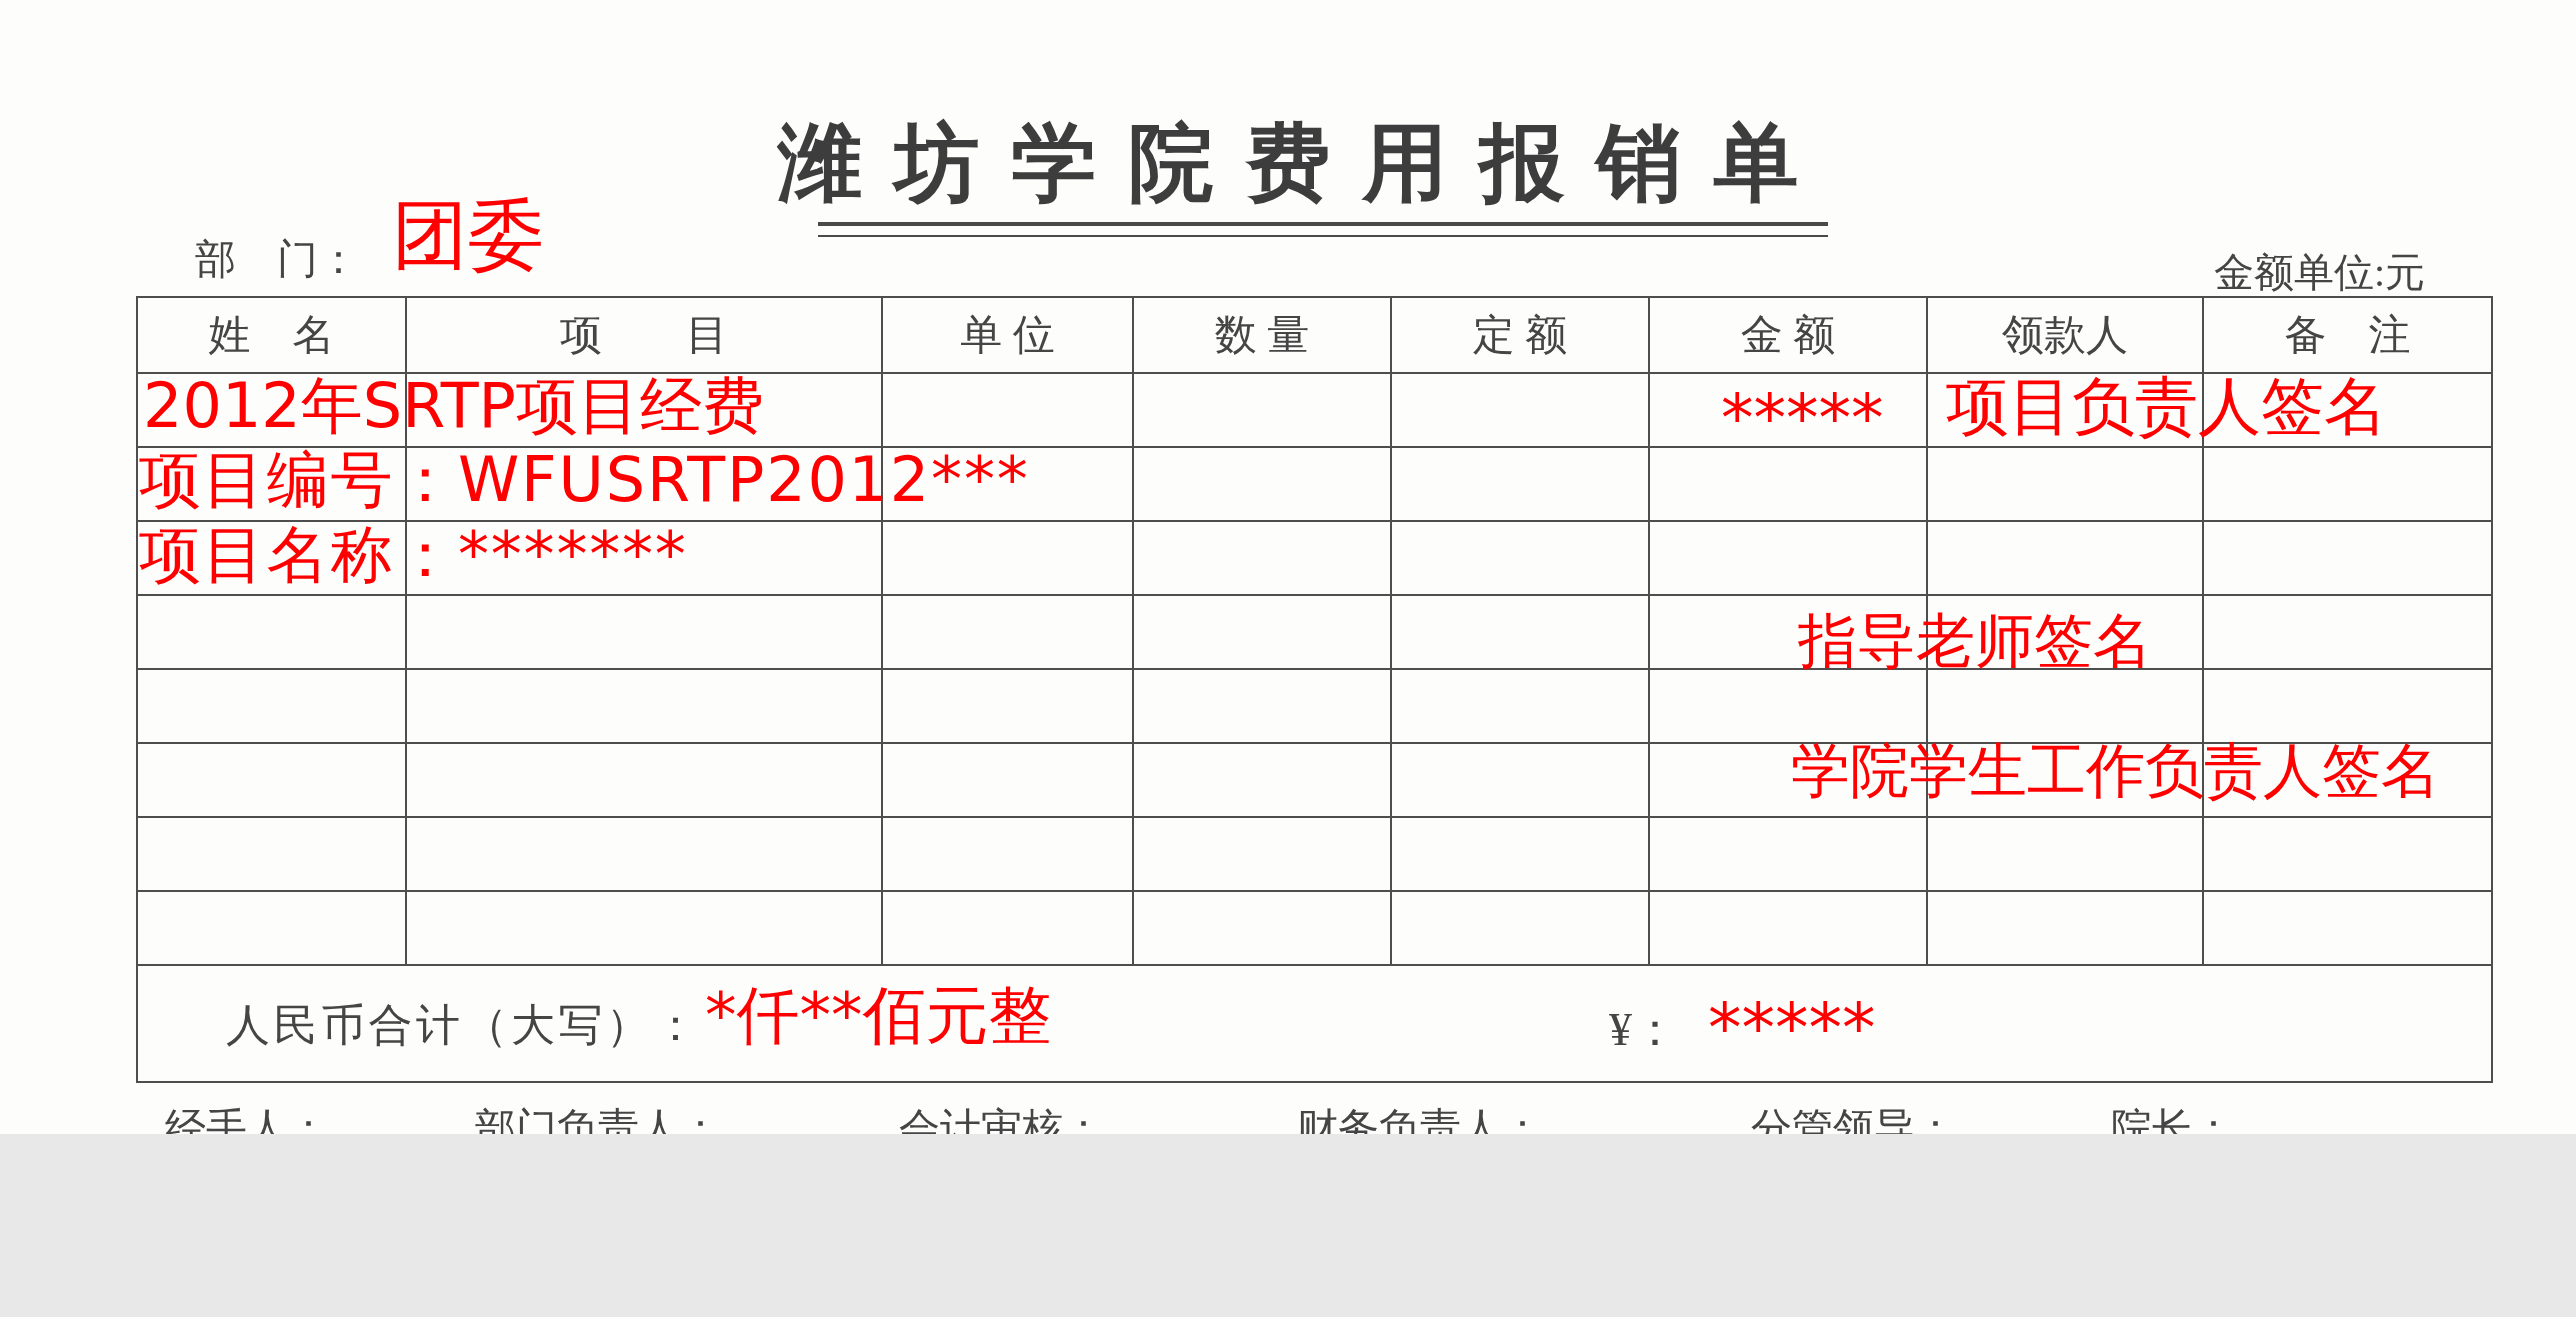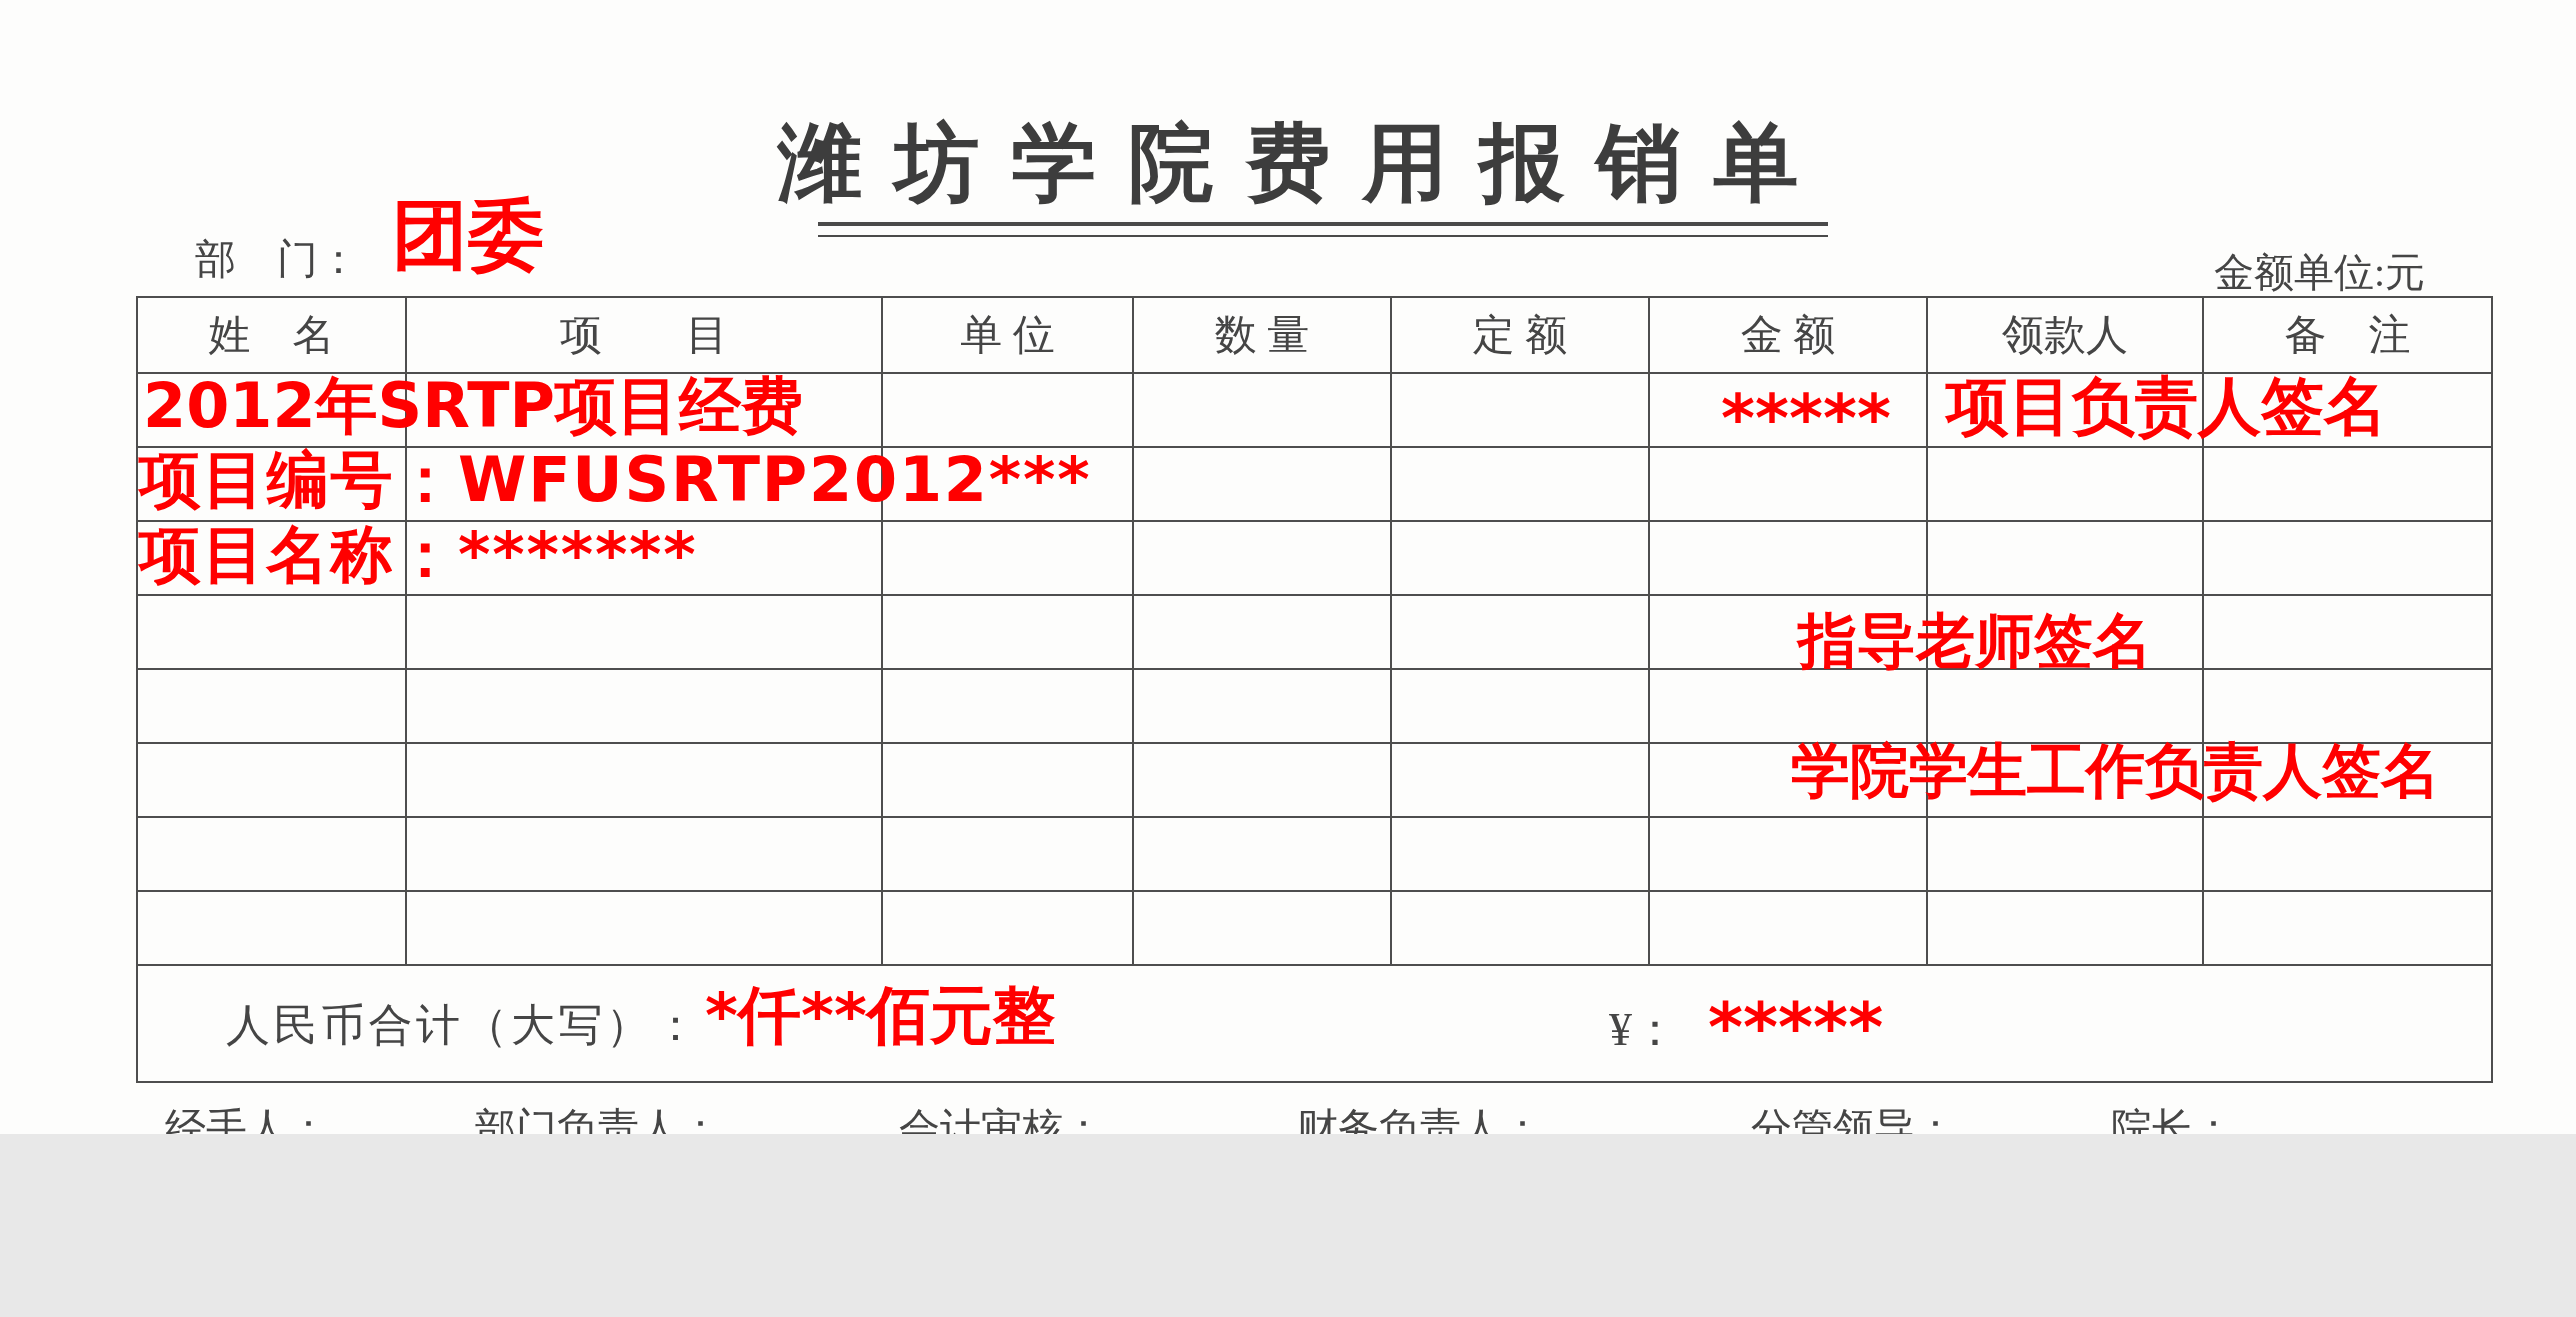--- a/index.html
+++ b/index.html
@@ -49,21 +49,21 @@
   table.form tbody tr{height:74px;}
   table.form tfoot tr{height:117px;}
   td.total-cell{position:relative;text-align:left;}
   .total-label{position:absolute;left:88px;top:30px;font-size:44px;letter-spacing:3.5px;white-space:nowrap;text-align:right;}
   .total-yen{position:absolute;left:1471px;top:33px;font-size:46px;white-space:nowrap;}
 
   
   .red{
     color:#ff0000;
     font-family:"DejaVu Sans","Liberation Sans",sans-serif;
-    font-weight:700;
+    font-weight:400;
     white-space:nowrap;
   }
   .ann{position:absolute;line-height:1;}
   .stars{display:inline-block;transform:translateY(0.12em);}
   .ann-dept{left:392px;top:197px;font-size:76px;}
   .ann-row1{left:143px;top:375px;font-size:62px;}
   .ann-row2{left:139px;top:449px;font-size:62px;letter-spacing:1.8px;}
   .ann-row3{left:139px;top:524px;font-size:62px;letter-spacing:1.8px;}
   .ann-amount1{left:1721px;top:378px;font-size:65px;}
   .ann-payee1{left:1946px;top:375px;font-size:63px;}

